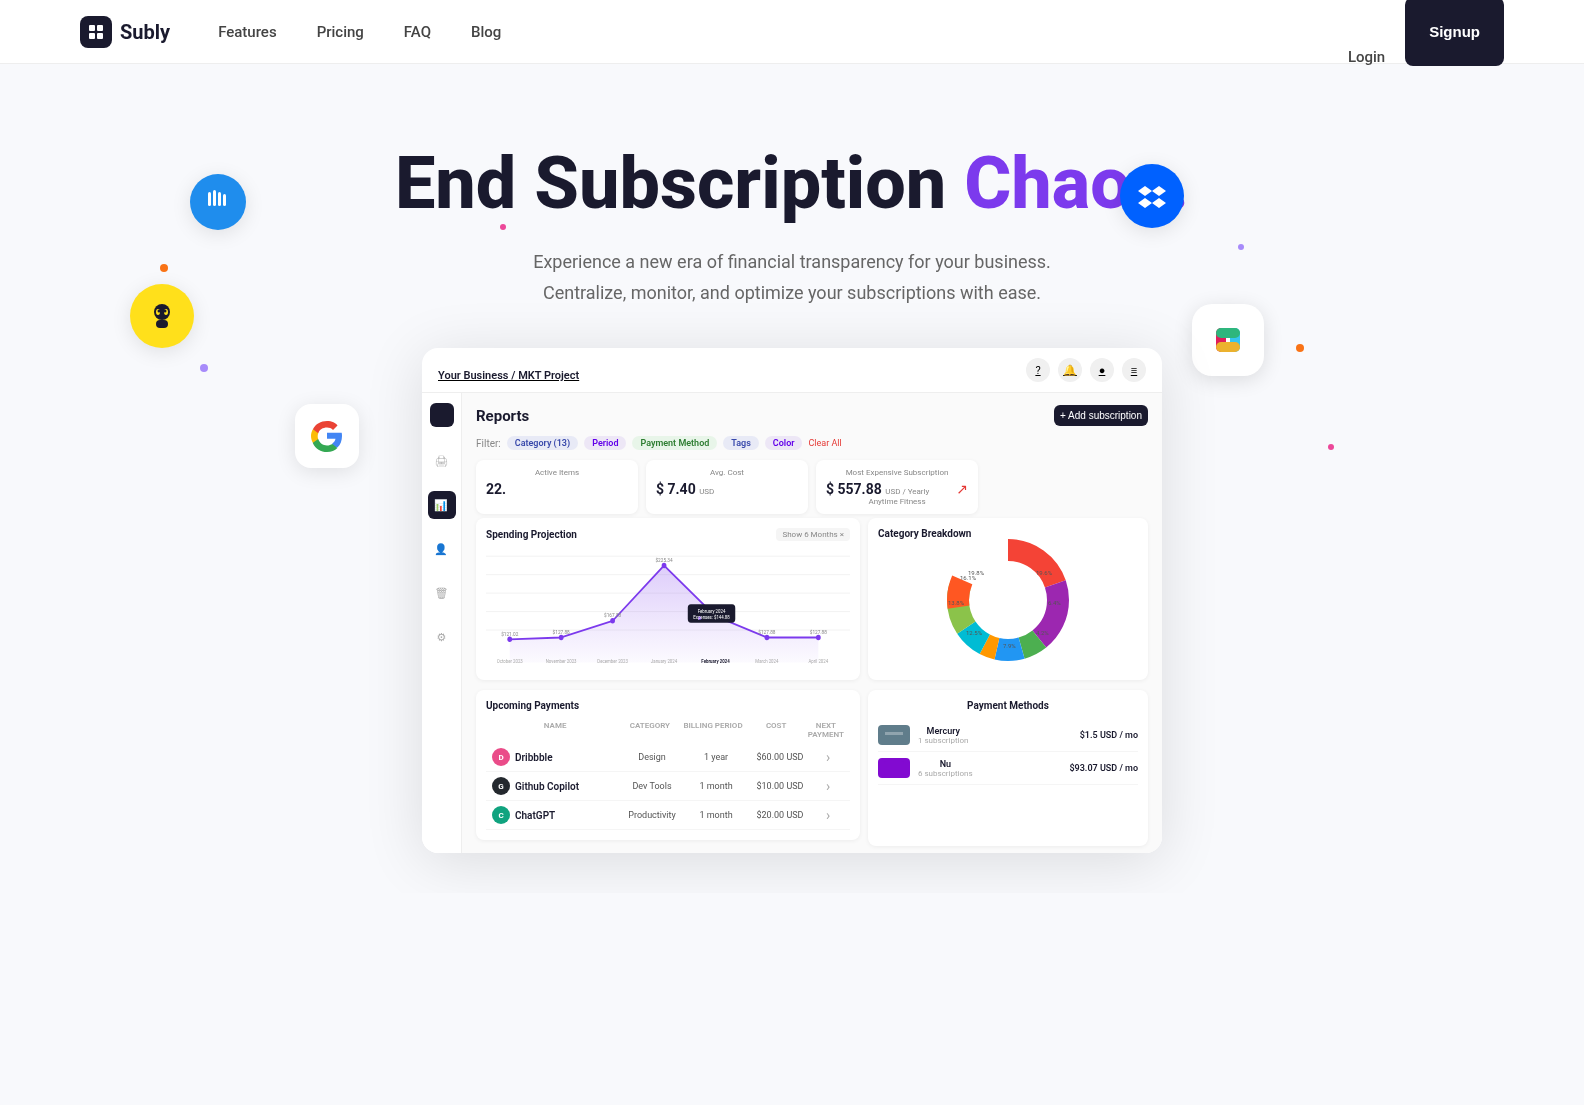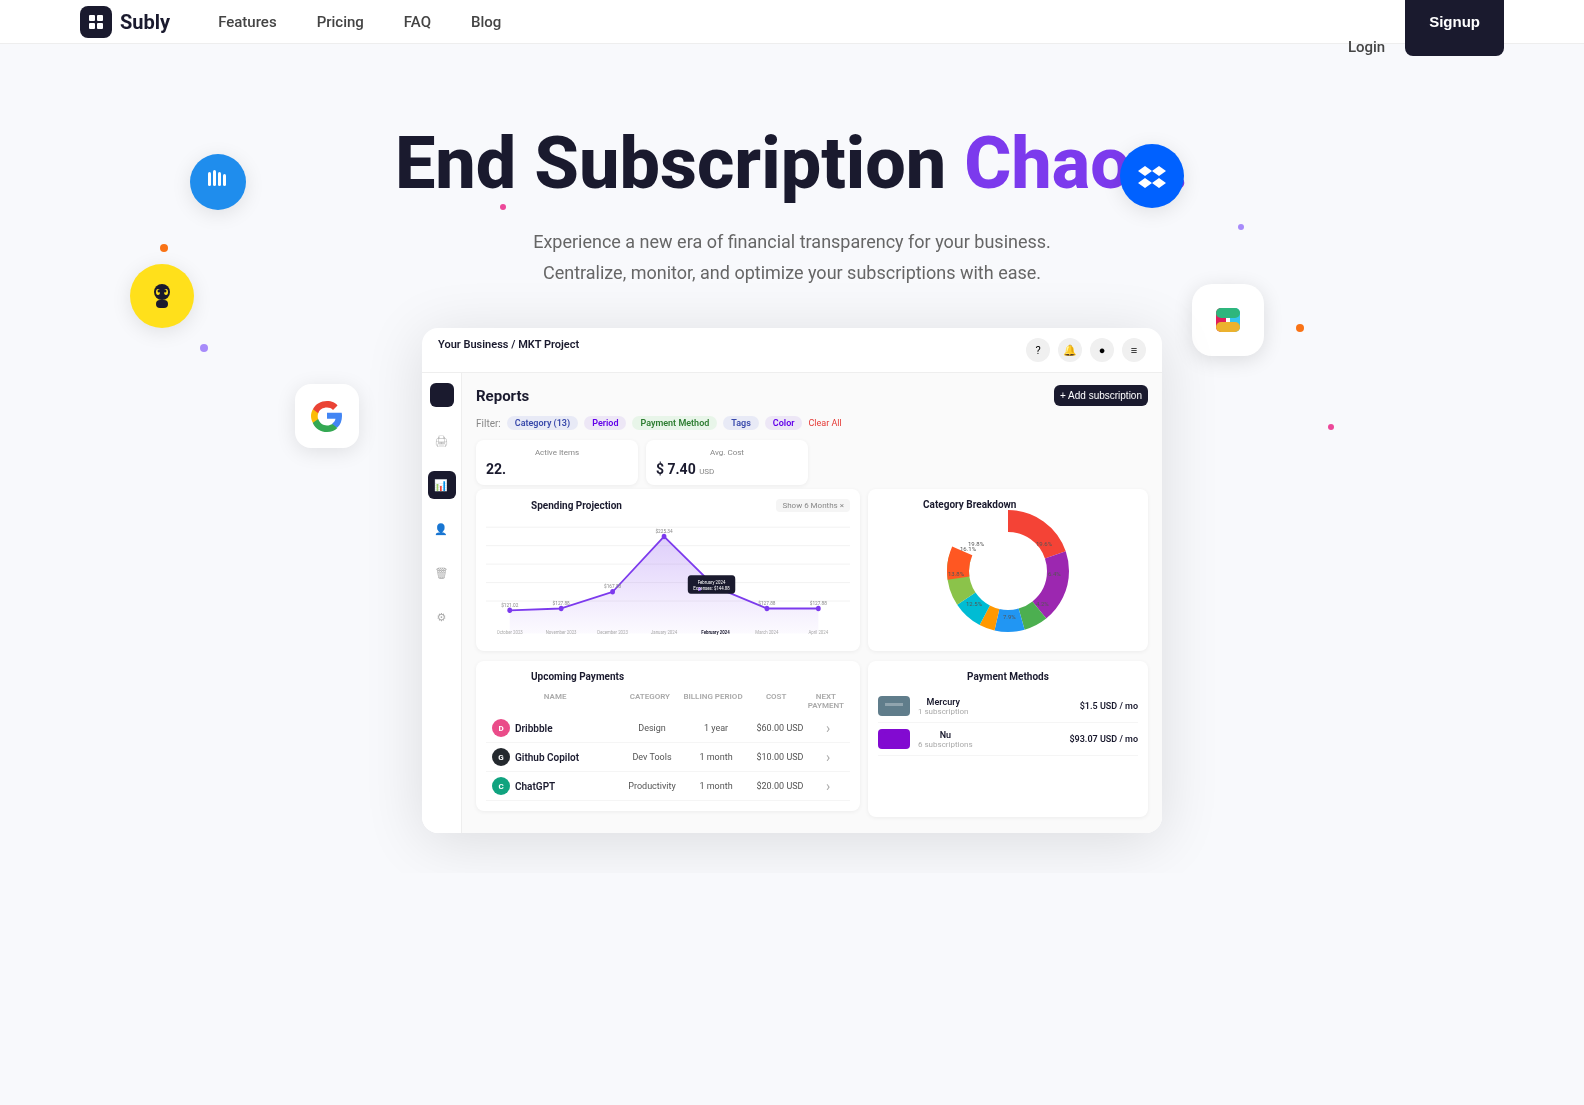--- a/index.html
+++ b/index.html
@@ -10,21 +10,21 @@
       min-height: 1105px;
       overflow-x: hidden;
     }
 
     
     nav {
       display: flex;
       align-items: center;
       justify-content: space-between;
       padding: 0 80px;
-      height: 44px;
+      height: 64px;
       background: #fff;
       border-bottom: 1px solid #eee;
       position: relative;
       z-index: 10;
     }
     .nav-left { display: flex; align-items: center; gap: 48px; }
     .nav-logo { display: flex; align-items: center; gap: 8px; font-weight: 700; font-size: 20px; color: #1a1a2e; }
     .logo-icon {
       width: 32px; height: 32px;
       background: #1a1a2e;
@@ -164,24 +164,25 @@
       background: #fff;
       border-radius: 16px;
       box-shadow: 0 8px 60px rgba(0,0,0,0.12);
       overflow: hidden;
       font-size: 11px;
     }
 
     
     .dash-header {
       display: flex;
-      align-items: flex-start;
+      align-items: flex-end;
       justify-content: space-between;
       padding: 10px 16px;
       border-bottom: 1px solid #eee;
+      text-decoration: underline;
     }
     .dash-breadcrumb { color: #888; font-size: 11px; }
     .dash-breadcrumb span { color: #1a1a2e; font-weight: 600; }
     .dash-header-icons { display: flex; gap: 8px; align-items: center; }
     .dash-icon-btn {
       width: 24px; height: 24px;
       border-radius: 50%;
       background: #f0f0f0;
       display: flex; align-items: center; justify-content: center;
       cursor: pointer;
@@ -277,21 +278,21 @@
       grid-template-columns: 1fr 280px;
       gap: 8px;
       margin-bottom: 10px;
     }
     .chart-card {
       background: #fff;
       border-radius: 8px;
       padding: 10px;
       box-shadow: 0 1px 4px rgba(0,0,0,0.06);
     }
-    .chart-title-row { display: flex; justify-content: space-between; align-items: center; margin-bottom: 6px; margin-left: 45px; }
+    .chart-title-row { display: flex; justify-content: space-between; align-items: center; margin-bottom: 6px; }
     .chart-title { font-size: 10px; font-weight: 700; color: #1a1a2e; }
     .show-btn { font-size: 8px; color: #888; background: #f5f5f5; border-radius: 4px; padding: 2px 6px; }
 
     
     .spending-chart { width: 100%; height: 120px; }
 
     
     .donut-container { display: flex; justify-content: center; align-items: center; height: 110px; }
 
     
@@ -495,20 +496,28 @@
               <div class="stat-header-row">
                 <span class="stat-value">22.</span>
               </div>
             </div>
             <div class="stat-card">
               <div class="stat-label">Avg. Cost</div>
               <div class="stat-header-row">
                 <span class="stat-value"><span>$ 7.40</span> <span class="stat-unit">USD</span></span>
               </div>
             </div>
+            <div class="stat-card">
+              <div class="stat-label">Most Expensive Subscription</div>
+              <div class="stat-header-row">
+                <span class="stat-value"><span>$ 557.88</span> <span class="stat-unit">USD / Yearly</span></span>
+                <span class="trend-up">↗</span>
+              </div>
+              <div class="stat-sub">Anytime Fitness</div>
+            </div>
           </div>
 
           <div class="charts-row">
             <div class="chart-card">
               <div class="chart-title-row">
                 <span class="chart-title">Spending Projection</span>
                 <span class="show-btn">Show 6 Months ×</span>
               </div>
               <svg class="spending-chart" viewBox="0 0 460 130" preserveAspectRatio="none">
 

